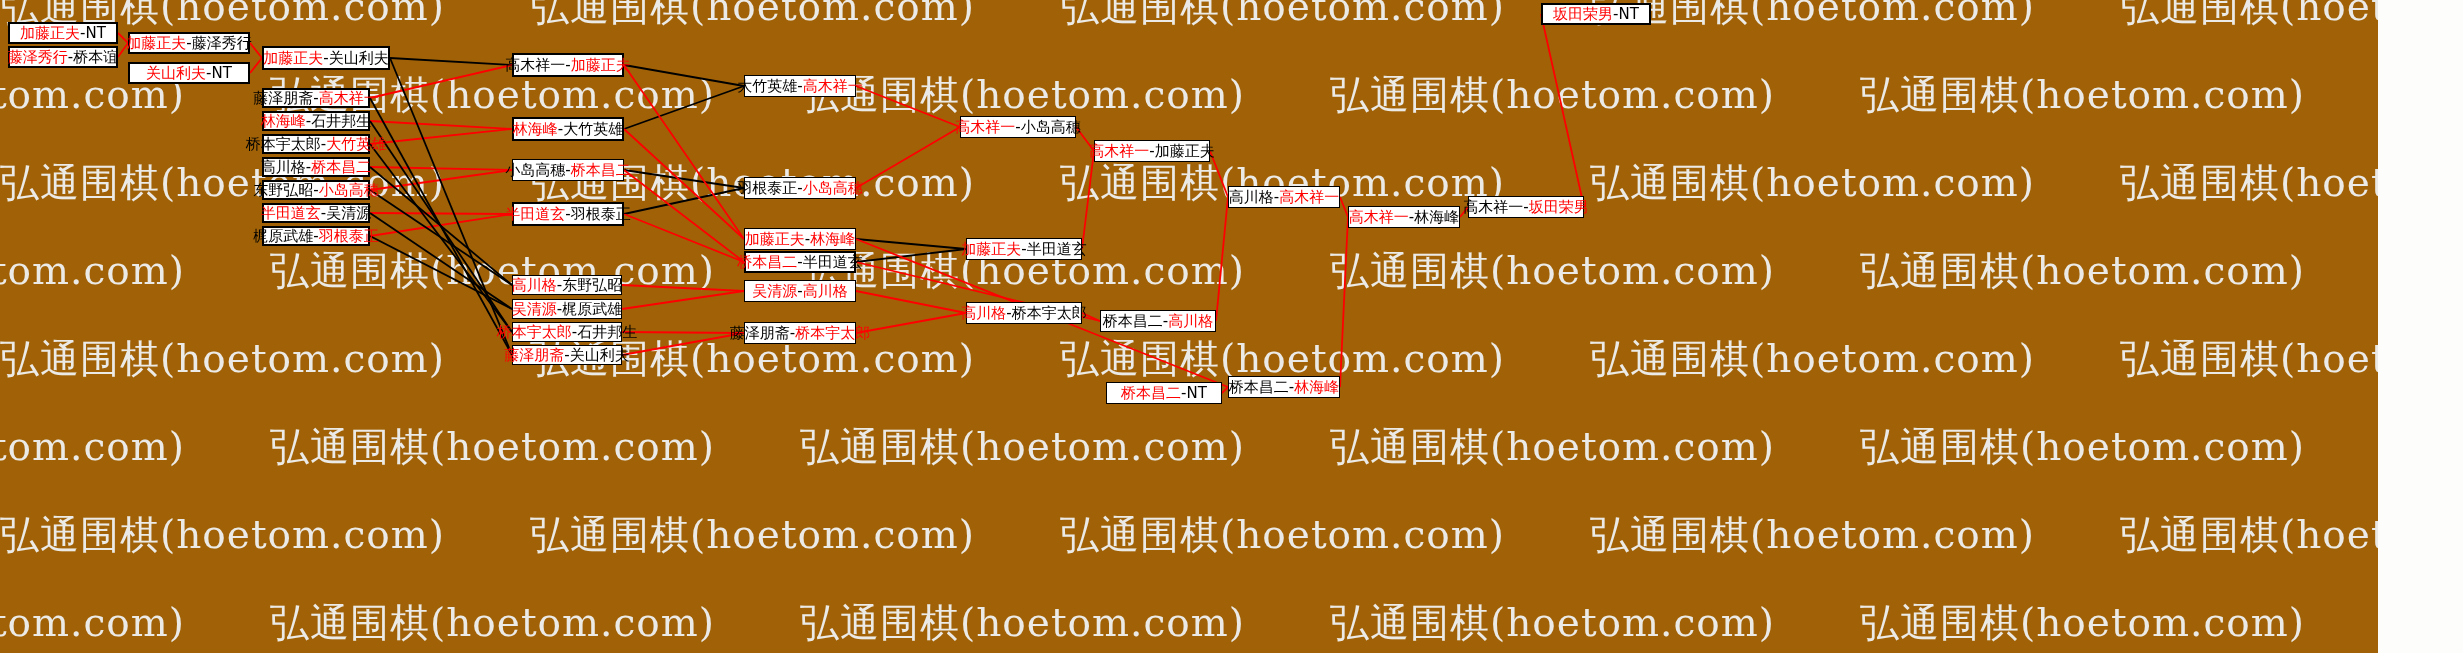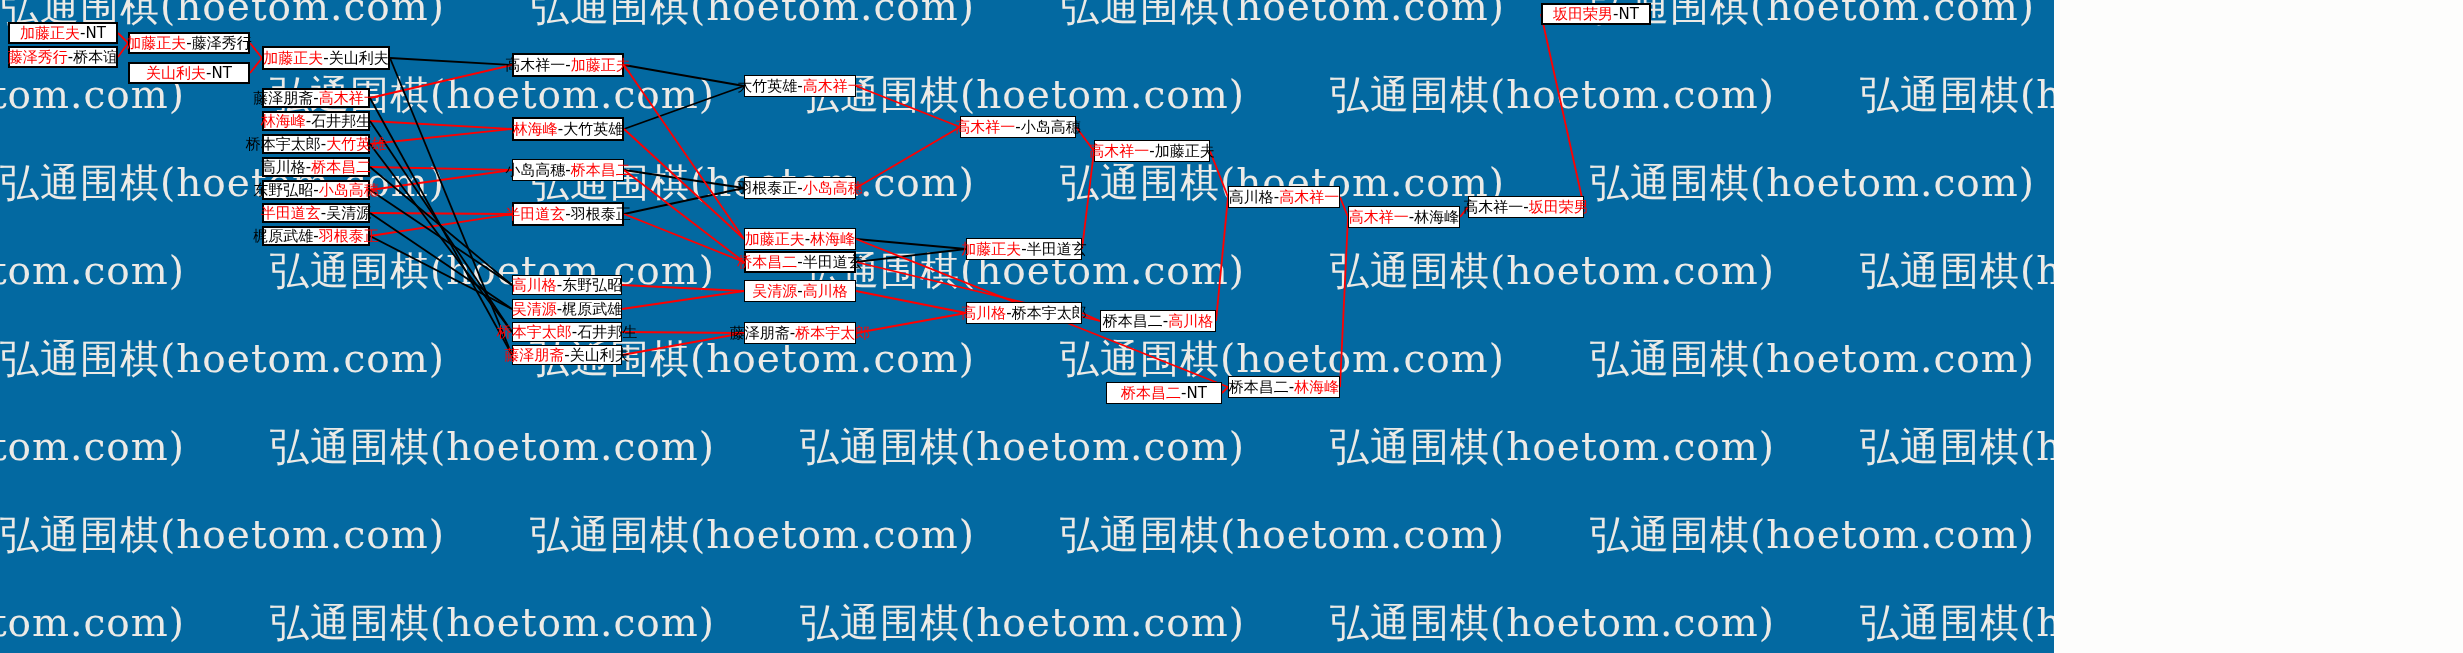--- a/index.html
+++ b/index.html
@@ -1,17 +1,17 @@
 <!DOCTYPE html>
 <html><head>
 <meta charset="utf-8">
 <style>
   html,body{margin:0;padding:0;background:#fdfdfc;}
-  #stage{position:relative;width:2054px;height:653px;overflow:hidden;
-         font-family:"DejaVu Sans","Liberation Sans",sans-serif;background:#0369a1;text-decoration:underline;}
+  #stage{position:relative;width:2378px;height:653px;overflow:hidden;
+         font-family:"DejaVu Sans","Liberation Sans",sans-serif;background:#a16207;text-decoration:underline;}
   #wm{position:absolute;inset:0;pointer-events:none;z-index:0;}
   .wm-line{position:absolute;white-space:nowrap;color:#eceae6;font-size:39px;
            font-family:"DejaVu Serif","Liberation Serif",serif;letter-spacing:1px;}
   #edges{position:absolute;left:0;top:0;width:2463px;height:653px;z-index:1;}
   .node{position:absolute;z-index:3;background:#fff;border:2px solid #000;
         box-sizing:border-box;display:flex;align-items:center;justify-content:center;
         font-size:15px;line-height:1;white-space:nowrap;padding:0 4px;}
   .node.thin{border-width:1px;}
   .seg{display:inline;}
   .r{color:#ff0000;}

